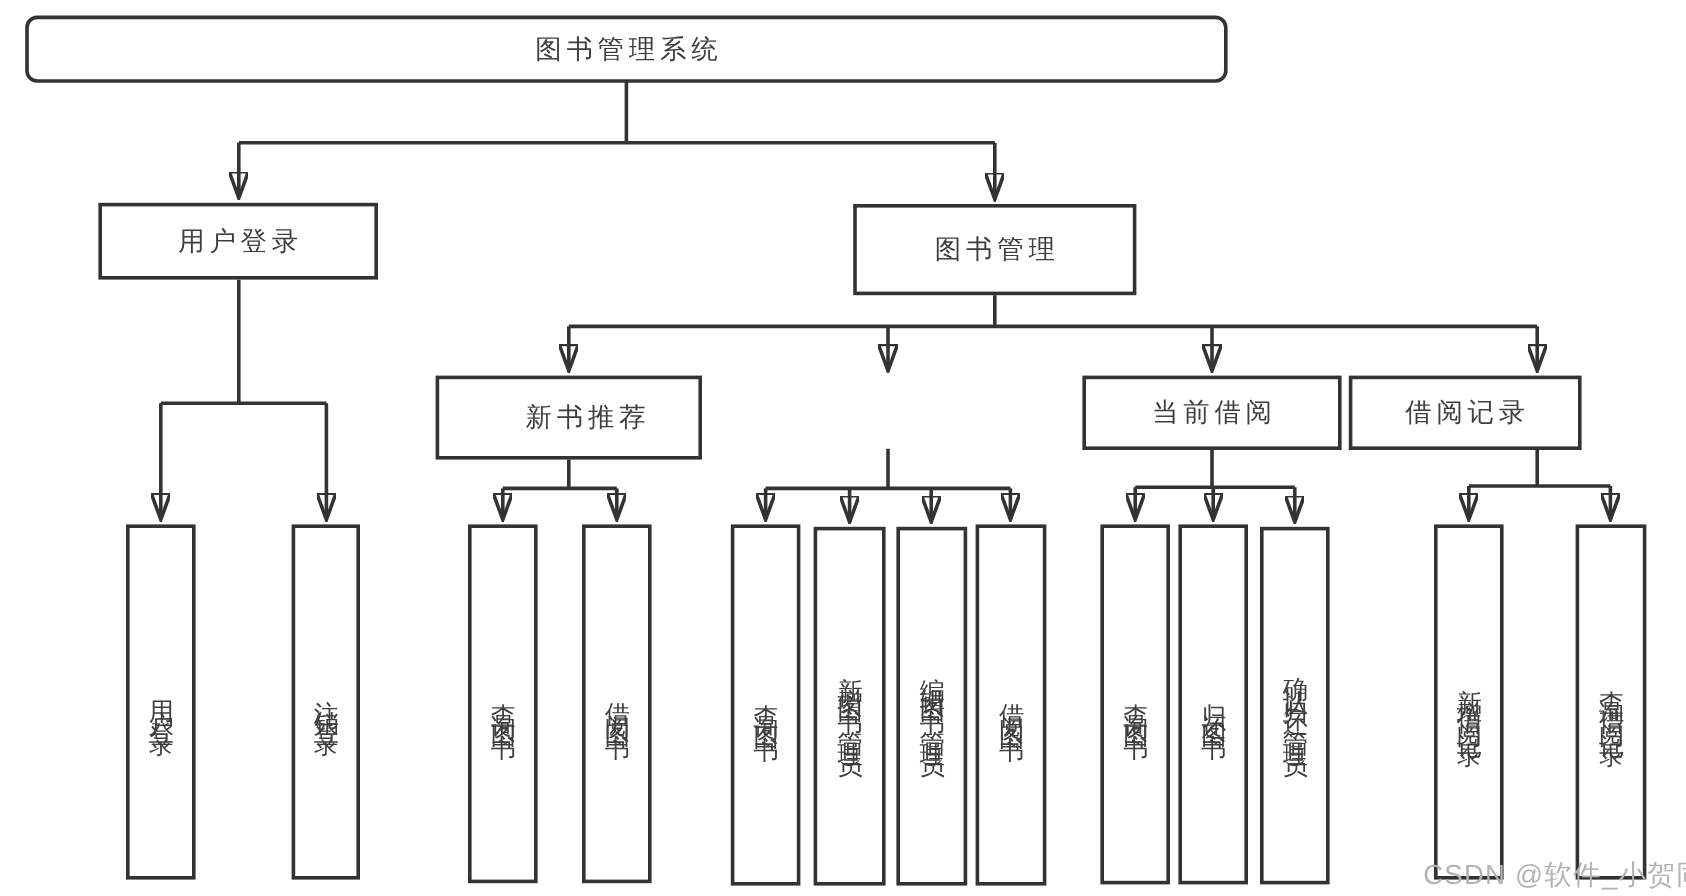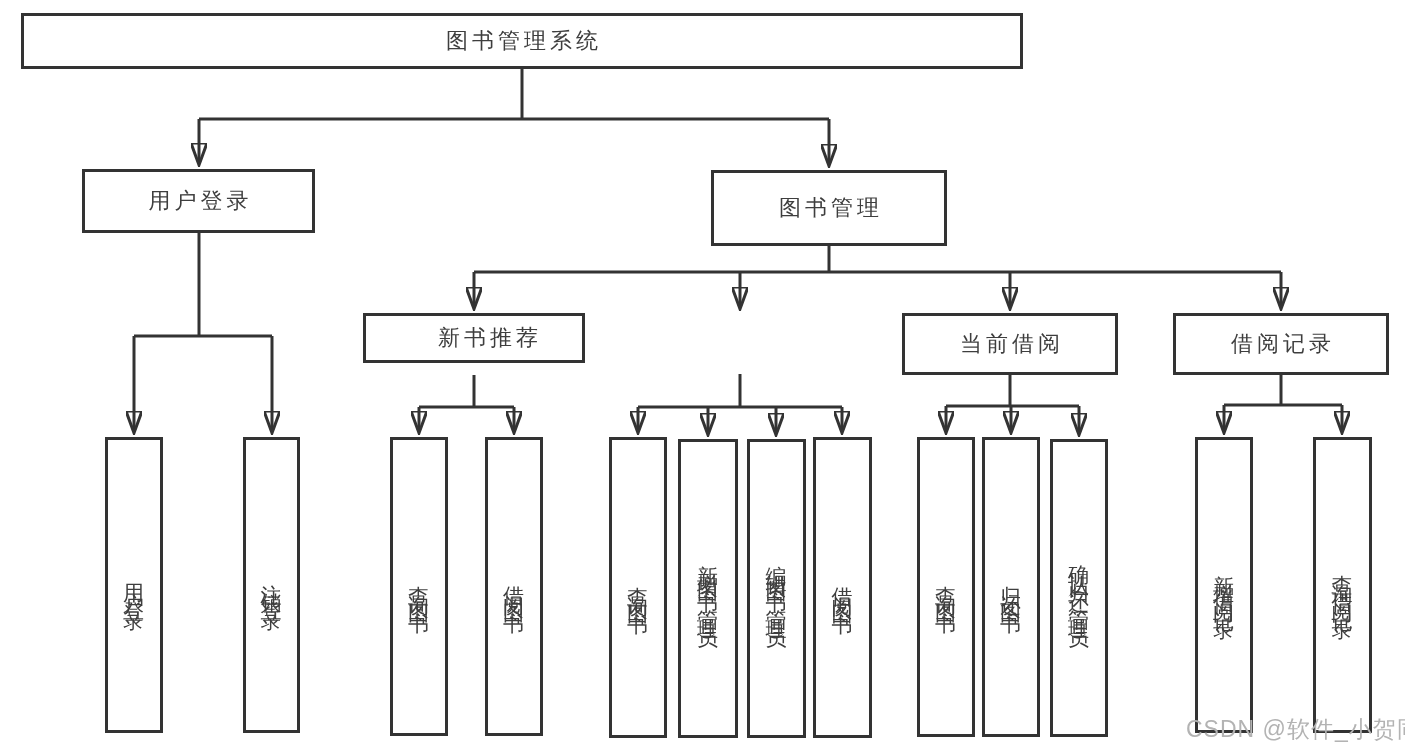--- a/index.html
+++ b/index.html
@@ -29,27 +29,27 @@
   }
   .node.h{font-size:22px;letter-spacing:4px;text-indent:4px;white-space:nowrap;}
   .node.v{
     font-size:21px;
     writing-mode:vertical-rl;
     text-orientation:mixed;
     letter-spacing:9px;
     line-height:1;
   }
   
-  #n-root        {left:21px;  top:13px;  width:1002px;height:56px;}
+  #n-root        {left:21px;  top:13px;  width:1002px;height:56px;border-radius:10px;}
   #n-user-login  {left:82px;  top:169px; width:233px; height:64px;}
   #n-book-mgmt   {left:711px; top:170px; width:236px; height:76px;}
-  #n-new-rec     {left:363px; top:313px; width:222px; height:50px;padding-left:28px;}
+  #n-new-rec     {left:363px; top:313px; width:222px; height:70px;padding-left:28px;}
   #n-borrowing   {left:632px; top:313px; width:216px; height:61px;}
   #n-current     {left:902px; top:313px; width:216px; height:62px;text-align:center;}
-  #n-records     {left:1173px;top:313px; width:216px; height:62px;}
+  #n-records     {left:1124px;top:313px; width:194px; height:62px;}
   #n-login-leaf  {left:105px; top:437px; width:58px;  height:296px;}
   #n-logout-leaf {left:243px; top:437px; width:57px;  height:296px;}
   #n-rec-query   {left:390px; top:437px; width:58px;  height:299px;}
   #n-rec-borrow  {left:485px; top:437px; width:58px;  height:299px;}
   #n-bor-query   {left:609px; top:437px; width:58px;  height:301px;}
   #n-bor-add     {left:678px; top:439px; width:60px;  height:299px;}
   #n-bor-edit    {left:747px; top:439px; width:59px;  height:299px;}
   #n-bor-borrow  {left:813px; top:437px; width:59px;  height:301px;}
   #n-cur-query   {left:917px; top:437px; width:58px;  height:300px;}
   #n-cur-return  {left:982px; top:437px; width:58px;  height:300px;}

